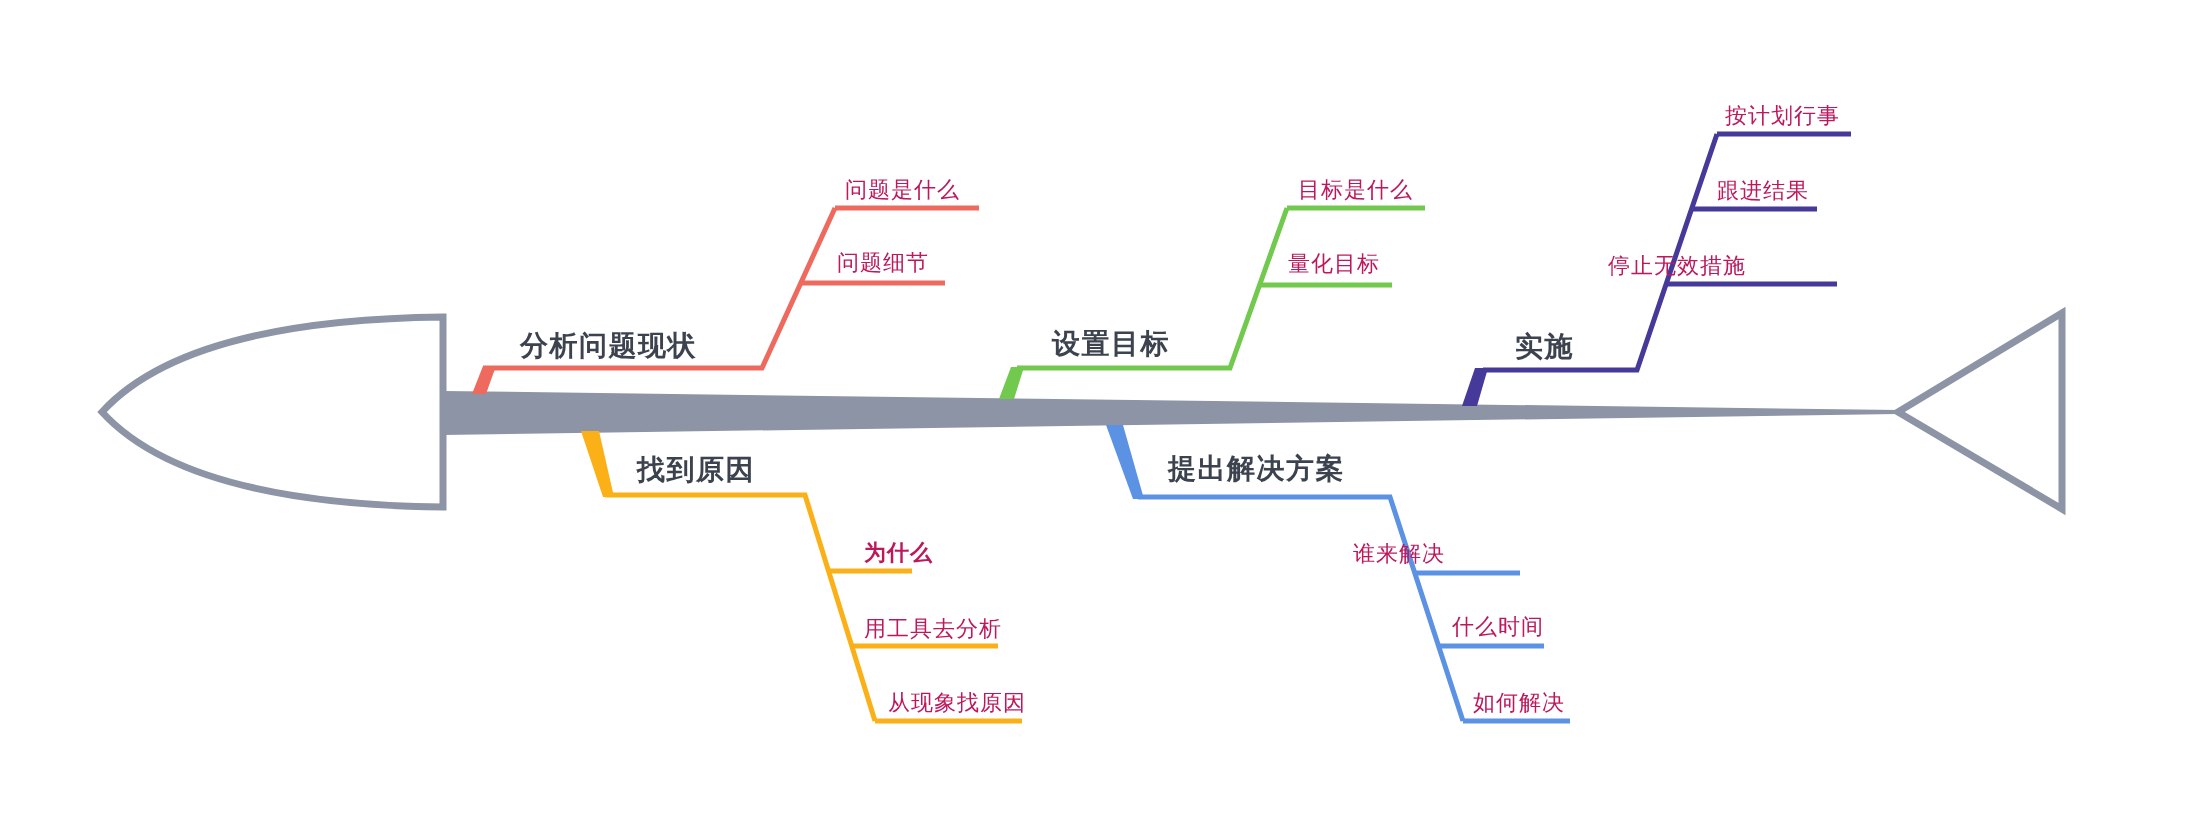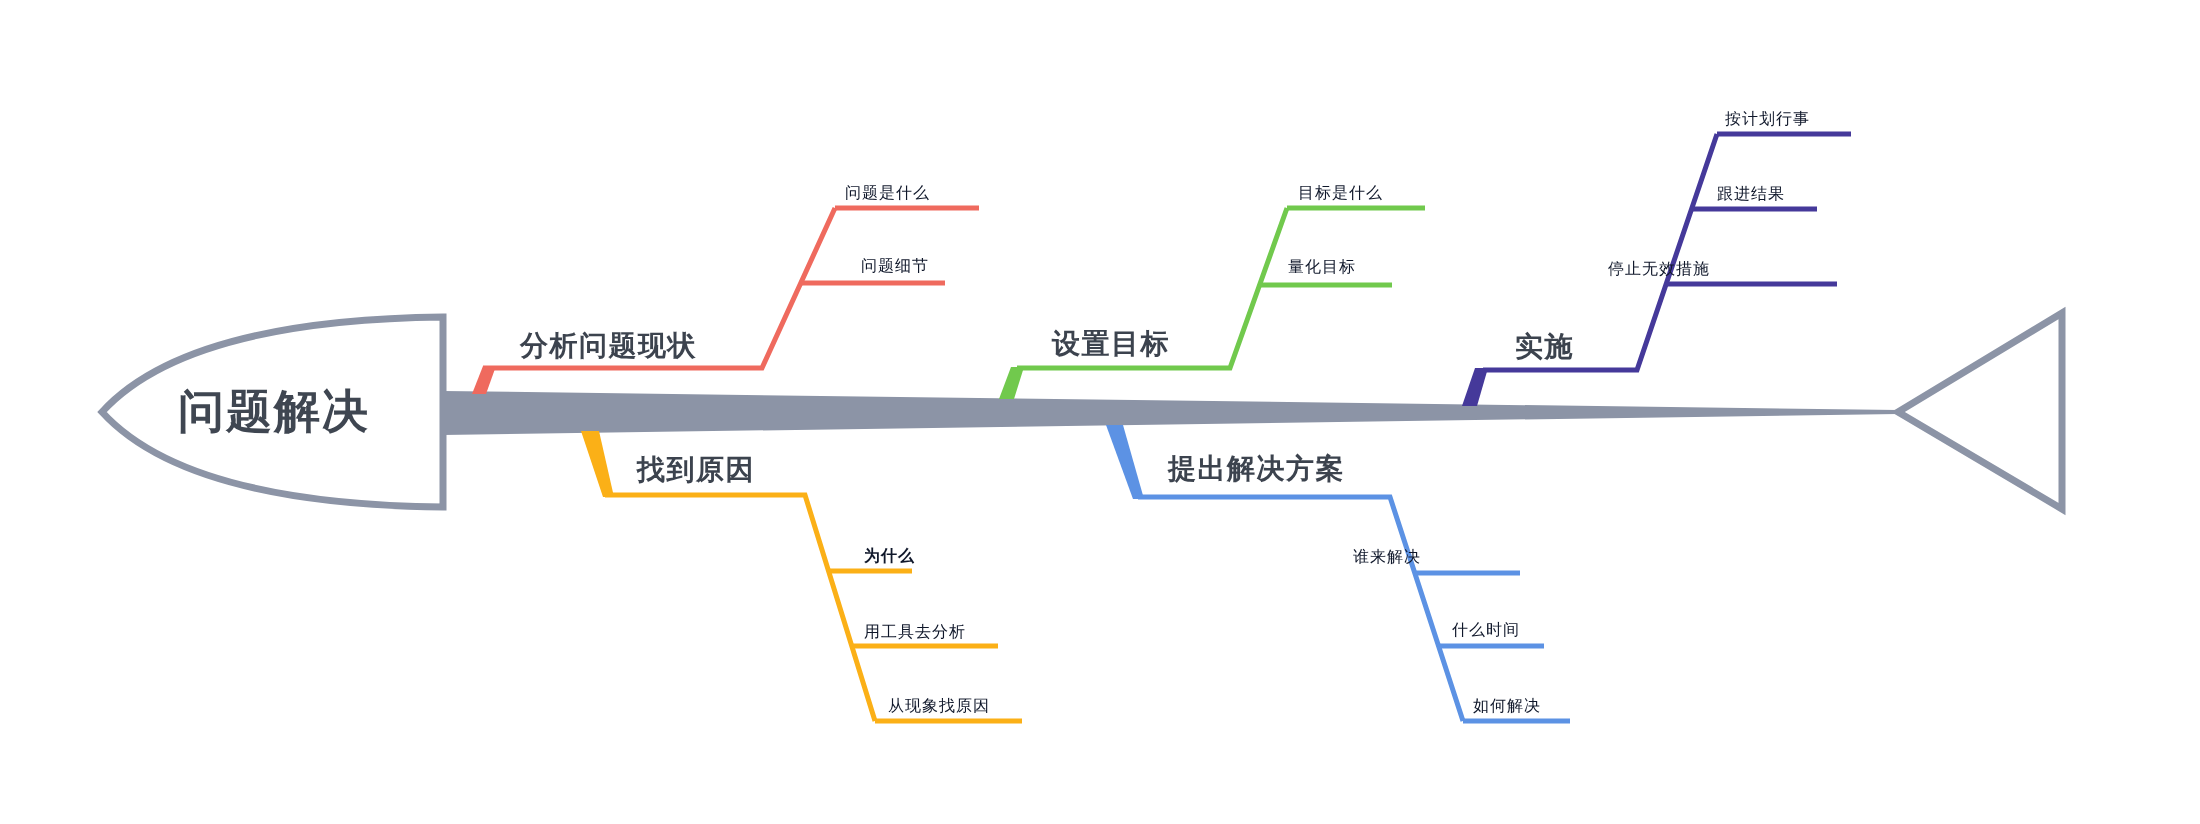--- a/index.html
+++ b/index.html
@@ -17,24 +17,24 @@
     color:#3d4450;
     line-height:1.1;
   }
   .lbl.main{
     font-size:28px;
     font-weight:700;
     letter-spacing:1.5px;
     color:#3c434e;
   }
   .lbl.sub{
-    font-size:16px;
+    font-size:22px;
     font-weight:400;
     letter-spacing:1px;
-    color:#0f172a;
+    color:#be185d;
   }
   .lbl.head-title{
     font-size:46px;
     font-weight:700;
     letter-spacing:2px;
     text-align:center;
     color:#3f4651;
   }
 </style>
 </head>
@@ -72,30 +72,29 @@
     <path d="M852 646 H998" fill="none" stroke-width="5" stroke="#fbb017"></path>
     <path d="M875 721 H1022" fill="none" stroke-width="5" stroke="#fbb017"></path>
 
     <polygon points="1106,425 1123,425 1144,499 1133,499" fill="#5c92e4"></polygon>
     <path d="M1138 497 H1390 L1463 721" fill="none" stroke-width="5" stroke="#5c92e4"></path>
     <path d="M1415 573 H1520" fill="none" stroke-width="5" stroke="#5c92e4"></path>
     <path d="M1439 646 H1544" fill="none" stroke-width="5" stroke="#5c92e4"></path>
     <path d="M1463 721 H1570" fill="none" stroke-width="5" stroke="#5c92e4"></path>
   </svg>
 
-  <div class="lbl head-title" style="left:105px;top:386px;width:338px;">问题解决</div>
 
   <div class="lbl main" style="left:520px;bottom:462px;">分析问题现状</div>
   <div class="lbl main" style="left:1052px;bottom:464px;">设置目标</div>
   <div class="lbl main" style="left:1515px;bottom:461px;text-align:center;">实施</div>
   <div class="lbl main" style="left:637px;bottom:338px;">找到原因</div>
   <div class="lbl main" style="left:1168px;bottom:339px;font-family:Liberation Serif, serif;">提出解决方案</div>
 
   <div class="lbl sub" style="left:845px;bottom:622px;text-align:center;">问题是什么</div>
-  <div class="lbl sub" style="left:837px;bottom:549px;margin-left:24px;">问题细节</div>
+  <div class="lbl sub" style="left:837px;bottom:549px;">问题细节</div>
 
   <div class="lbl sub" style="left:1298px;bottom:622px;">目标是什么</div>
   <div class="lbl sub" style="left:1288px;bottom:548px;">量化目标</div>
 
   <div class="lbl sub" style="left:1725px;bottom:696px;">按计划行事</div>
   <div class="lbl sub" style="left:1717px;bottom:621px;">跟进结果</div>
   <div class="lbl sub" style="left:1608px;bottom:546px;">停止无效措施</div>
 
   <div class="lbl sub" style="left:864px;bottom:259px;font-weight:bold;">为什么</div>
   <div class="lbl sub" style="left:864px;bottom:183px;">用工具去分析</div>

